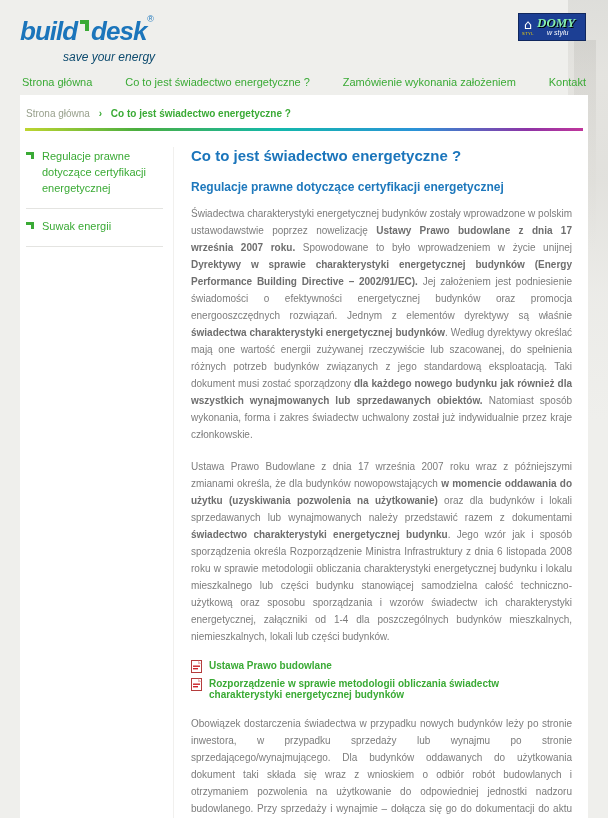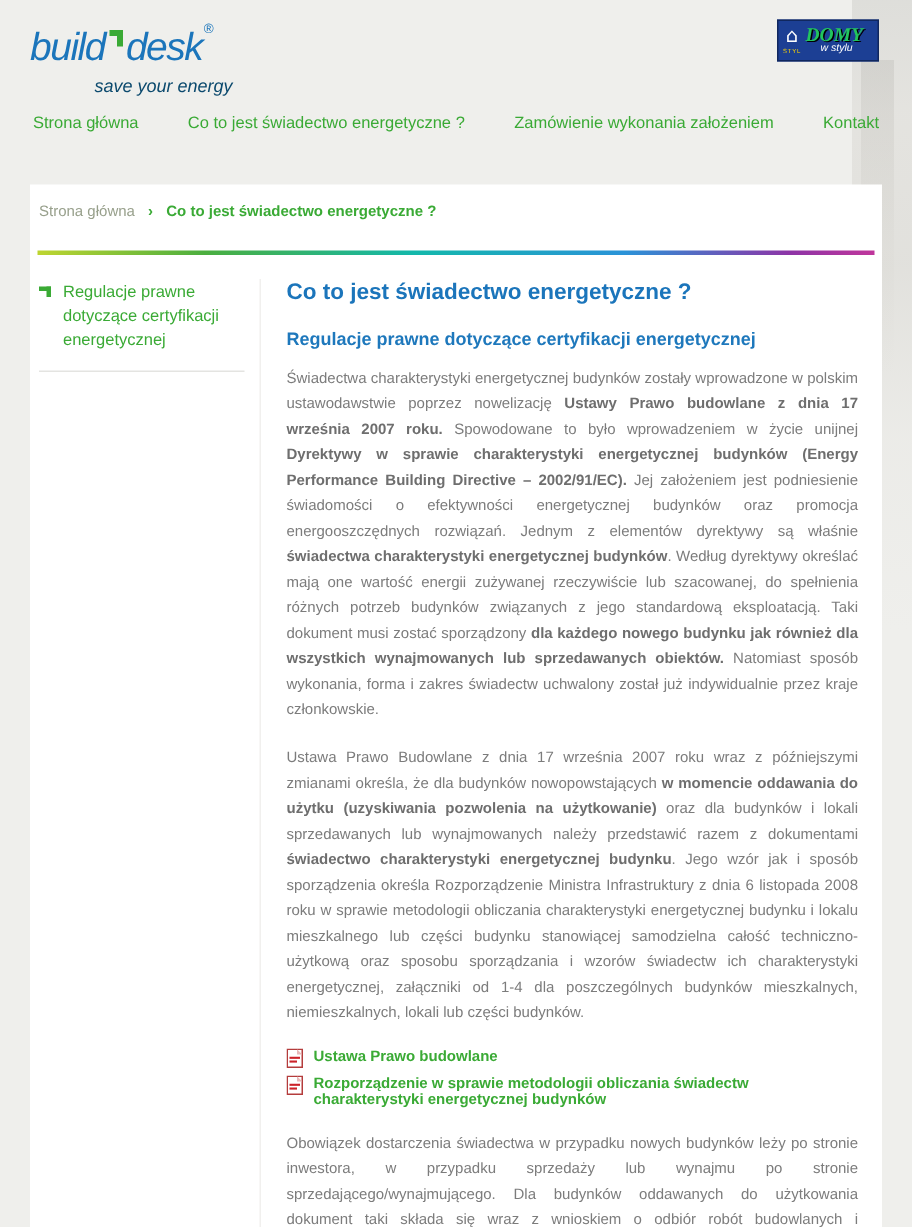--- a/index.html
+++ b/index.html
@@ -21,21 +21,21 @@
   }
   .watermark::after {
     content: ""; position: absolute; left: 6px; top: 40px; width: 22px; height: 210px;
     background: linear-gradient(180deg, rgba(170,168,162,.25), rgba(210,208,202,.15) 60%, transparent);
   }
 
   
   .header { position: relative; height: 95px; z-index: 1; }
   .logo { position: absolute; left: 20px; top: 16px; cursor: pointer; white-space: nowrap; }
   .logo .word {
-    font-size: 26px; font-weight: normal; font-style: italic;
+    font-size: 26px; font-weight: bold; font-style: italic;
     color: #1b75bb; letter-spacing: -1px;
   }
   .logo .arrow-up {
     display: inline-block; width: 9px; height: 11px;
     border-top: 4px solid #3aaa35; border-right: 4px solid #3aaa35;
     position: relative; top: -9px; margin: 0 2px 0 3px;
   }
   .logo sup { font-size: 9px; color: #1b75bb; position: relative; top: -12px; left: 1px; }
   .tagline {
     position: absolute; left: 63px; top: 50px;
@@ -46,35 +46,35 @@
     width: 68px; height: 28px; background: #1c3f94;
     border: 1px solid #10275e; display: flex; align-items: center;
     padding: 1px 3px; cursor: pointer;
   }
   .partner .house { display: flex; flex-direction: column; align-items: center; margin-right: 3px; }
   .partner .house .glyph { font-family: "DejaVu Sans", sans-serif; color: #fff; font-size: 13px; line-height: 13px; }
   .partner .house .house-label { color: #ffd800; font-size: 4px; line-height: 5px; letter-spacing: .5px; }
   .partner .ptext { display: flex; flex-direction: column; }
   .partner .pname {
     font-family: "Liberation Serif", serif; font-weight: bold; font-style: italic;
-    color: #22c55e; font-size: 13px; line-height: 12px; text-shadow: 1px 1px 0 #000;
+    color: #86efac; font-size: 13px; line-height: 12px; text-shadow: 1px 1px 0 #000;
   }
   .partner .psub {
     font-family: Liberation Sans, sans-serif; font-style: italic;
     color: #fff; font-size: 7px; line-height: 8px; margin-left: 10px;
   }
   .nav {
     position: absolute; left: 0; right: 0; bottom: 7px;
     display: flex; justify-content: space-between; padding: 0 22px;
   }
   .nav .nav-item { font-size: 11px; color: #3aaa35; cursor: pointer; white-space: nowrap; }
 
   
   .content-box { position: relative; z-index: 1; margin: 0 20px; background: #ffffff; }
-  .breadcrumb { padding: 13px 6px 20px; font-size: 10px; margin-top: 28px; }
+  .breadcrumb { padding: 13px 6px 9px; font-size: 10px; }
   .breadcrumb .crumb-home { color: #98a08c; cursor: pointer; }
   .breadcrumb .crumb-sep { color: #3aaa35; font-weight: bold; margin: 0 6px; }
   .breadcrumb .crumb-current { color: #3aaa35; font-weight: bold; }
   .gradient-rule {
     height: 3px; margin: 0 5px;
     background: linear-gradient(90deg, #bed530 0%, #4bae3f 20%, #13b8ab 45%, #2a93d8 70%, #8e34a6 90%, #c0369b 100%);
   }
 
   .content-row { display: flex; padding: 16px 0 0 6px; }
 
@@ -145,20 +145,24 @@
 
   <div class="gradient-rule"></div>
 
   <div class="content-row">
 
     <div class="sidebar">
       <div class="side-item">
         <span class="bullet"></span>
         <span class="side-label">Regulacje prawne dotyczące certyfikacji energetycznej</span>
       </div>
+      <div class="side-item">
+        <span class="bullet"></span>
+        <span class="side-label">Suwak energii</span>
+      </div>
     </div>
 
     <div class="article">
       <div class="article-title">Co to jest świadectwo energetyczne ?</div>
       <div class="section-heading">Regulacje prawne dotyczące certyfikacji energetycznej</div>
 
       <p class="para"><span>Świadectwa charakterystyki energetycznej budynków zostały wprowadzone w polskim ustawodawstwie poprzez nowelizację </span><b>Ustawy Prawo budowlane z dnia 17 września 2007 roku.</b><span> Spowodowane to było wprowadzeniem w życie unijnej </span><b>Dyrektywy w sprawie charakterystyki energetycznej budynków (Energy Performance Building Directive – 2002/91/EC).</b><span> Jej założeniem jest podniesienie świadomości o efektywności energetycznej budynków oraz promocja energooszczędnych rozwiązań. Jednym z elementów dyrektywy są właśnie </span><b>świadectwa charakterystyki energetycznej budynków</b><span>. Według dyrektywy określać mają one wartość energii zużywanej rzeczywiście lub szacowanej, do spełnienia różnych potrzeb budynków związanych z jego standardową eksploatacją. Taki dokument musi zostać sporządzony </span><b>dla każdego nowego budynku jak również dla wszystkich wynajmowanych lub sprzedawanych obiektów.</b><span> Natomiast sposób wykonania, forma i zakres świadectw uchwalony został już indywidualnie przez kraje członkowskie.</span></p>
       <p class="para"><span>Ustawa Prawo Budowlane z dnia 17 września 2007 roku wraz z późniejszymi zmianami określa, że dla budynków nowopowstających </span><b>w momencie oddawania do użytku (uzyskiwania pozwolenia na użytkowanie)</b><span> oraz dla budynków i lokali sprzedawanych lub wynajmowanych należy przedstawić razem z dokumentami </span><b>świadectwo charakterystyki energetycznej budynku</b><span>. Jego wzór jak i sposób sporządzenia określa Rozporządzenie Ministra Infrastruktury z dnia 6 listopada 2008 roku w sprawie metodologii obliczania charakterystyki energetycznej budynku i lokalu mieszkalnego lub części budynku stanowiącej samodzielna całość techniczno-użytkową oraz sposobu sporządzania i wzorów świadectw ich charakterystyki energetycznej, załączniki od 1-4 dla poszczególnych budynków mieszkalnych, niemieszkalnych, lokali lub części budynków.</span></p>
 
       <div class="attachments">

